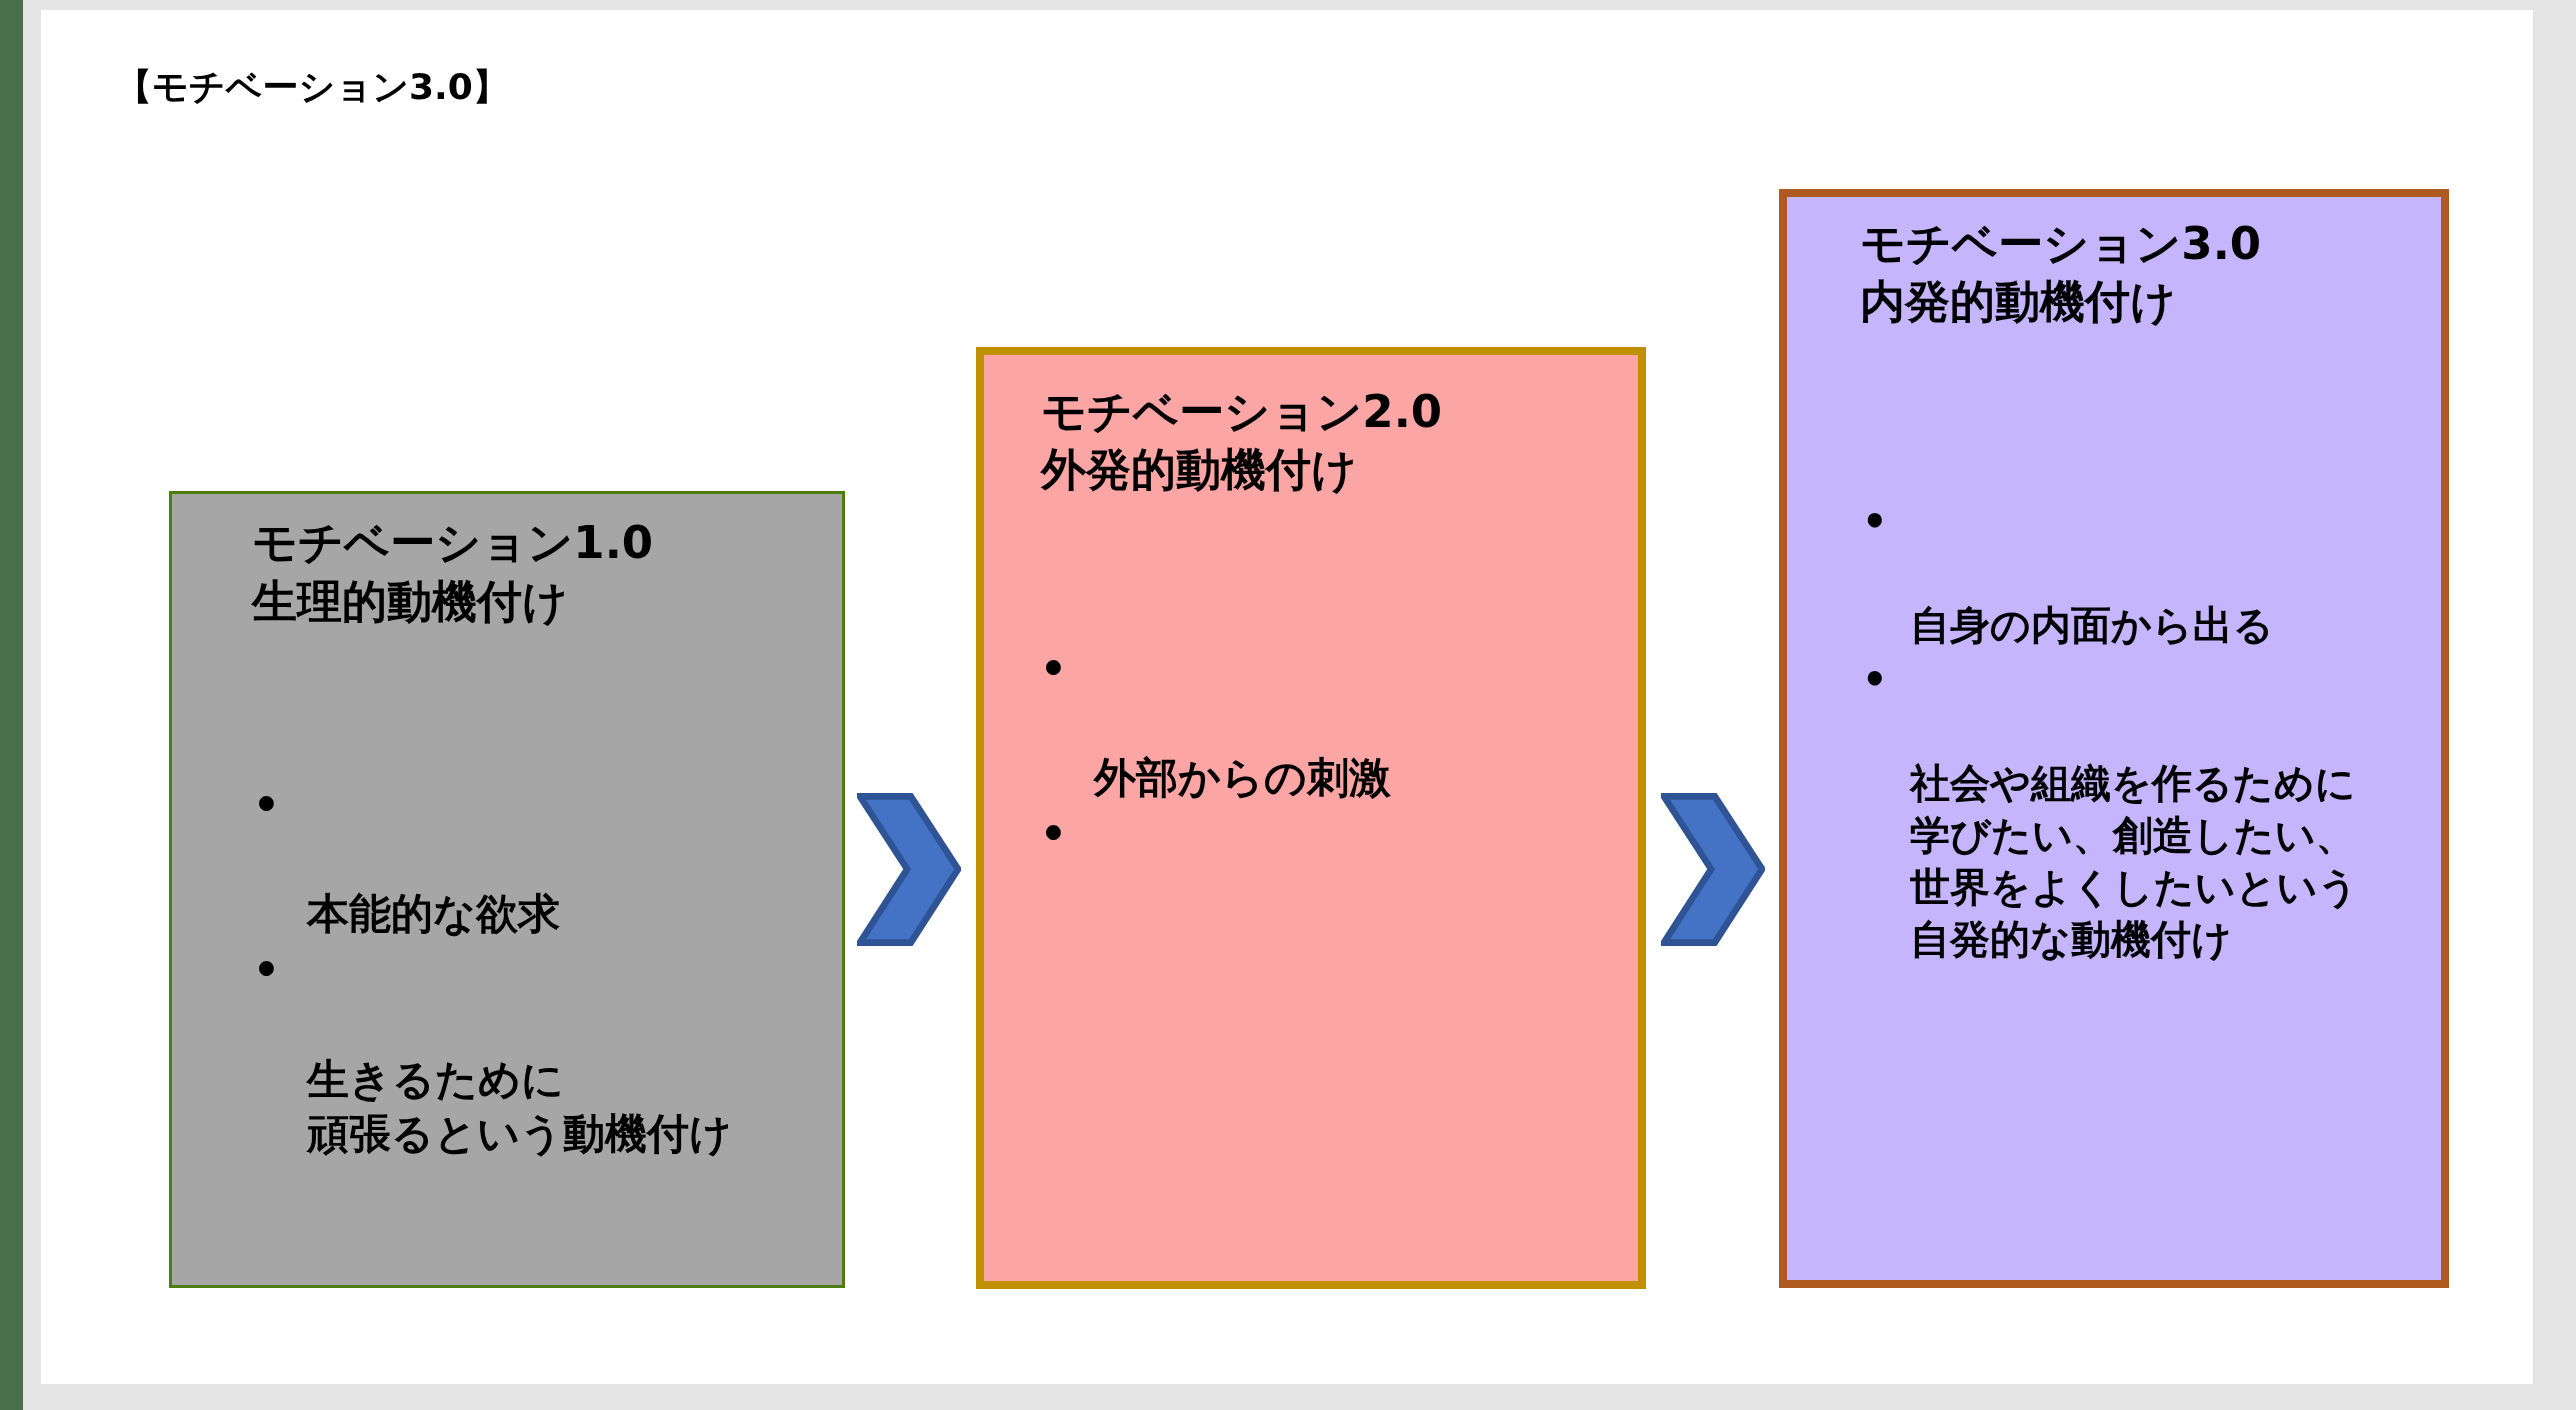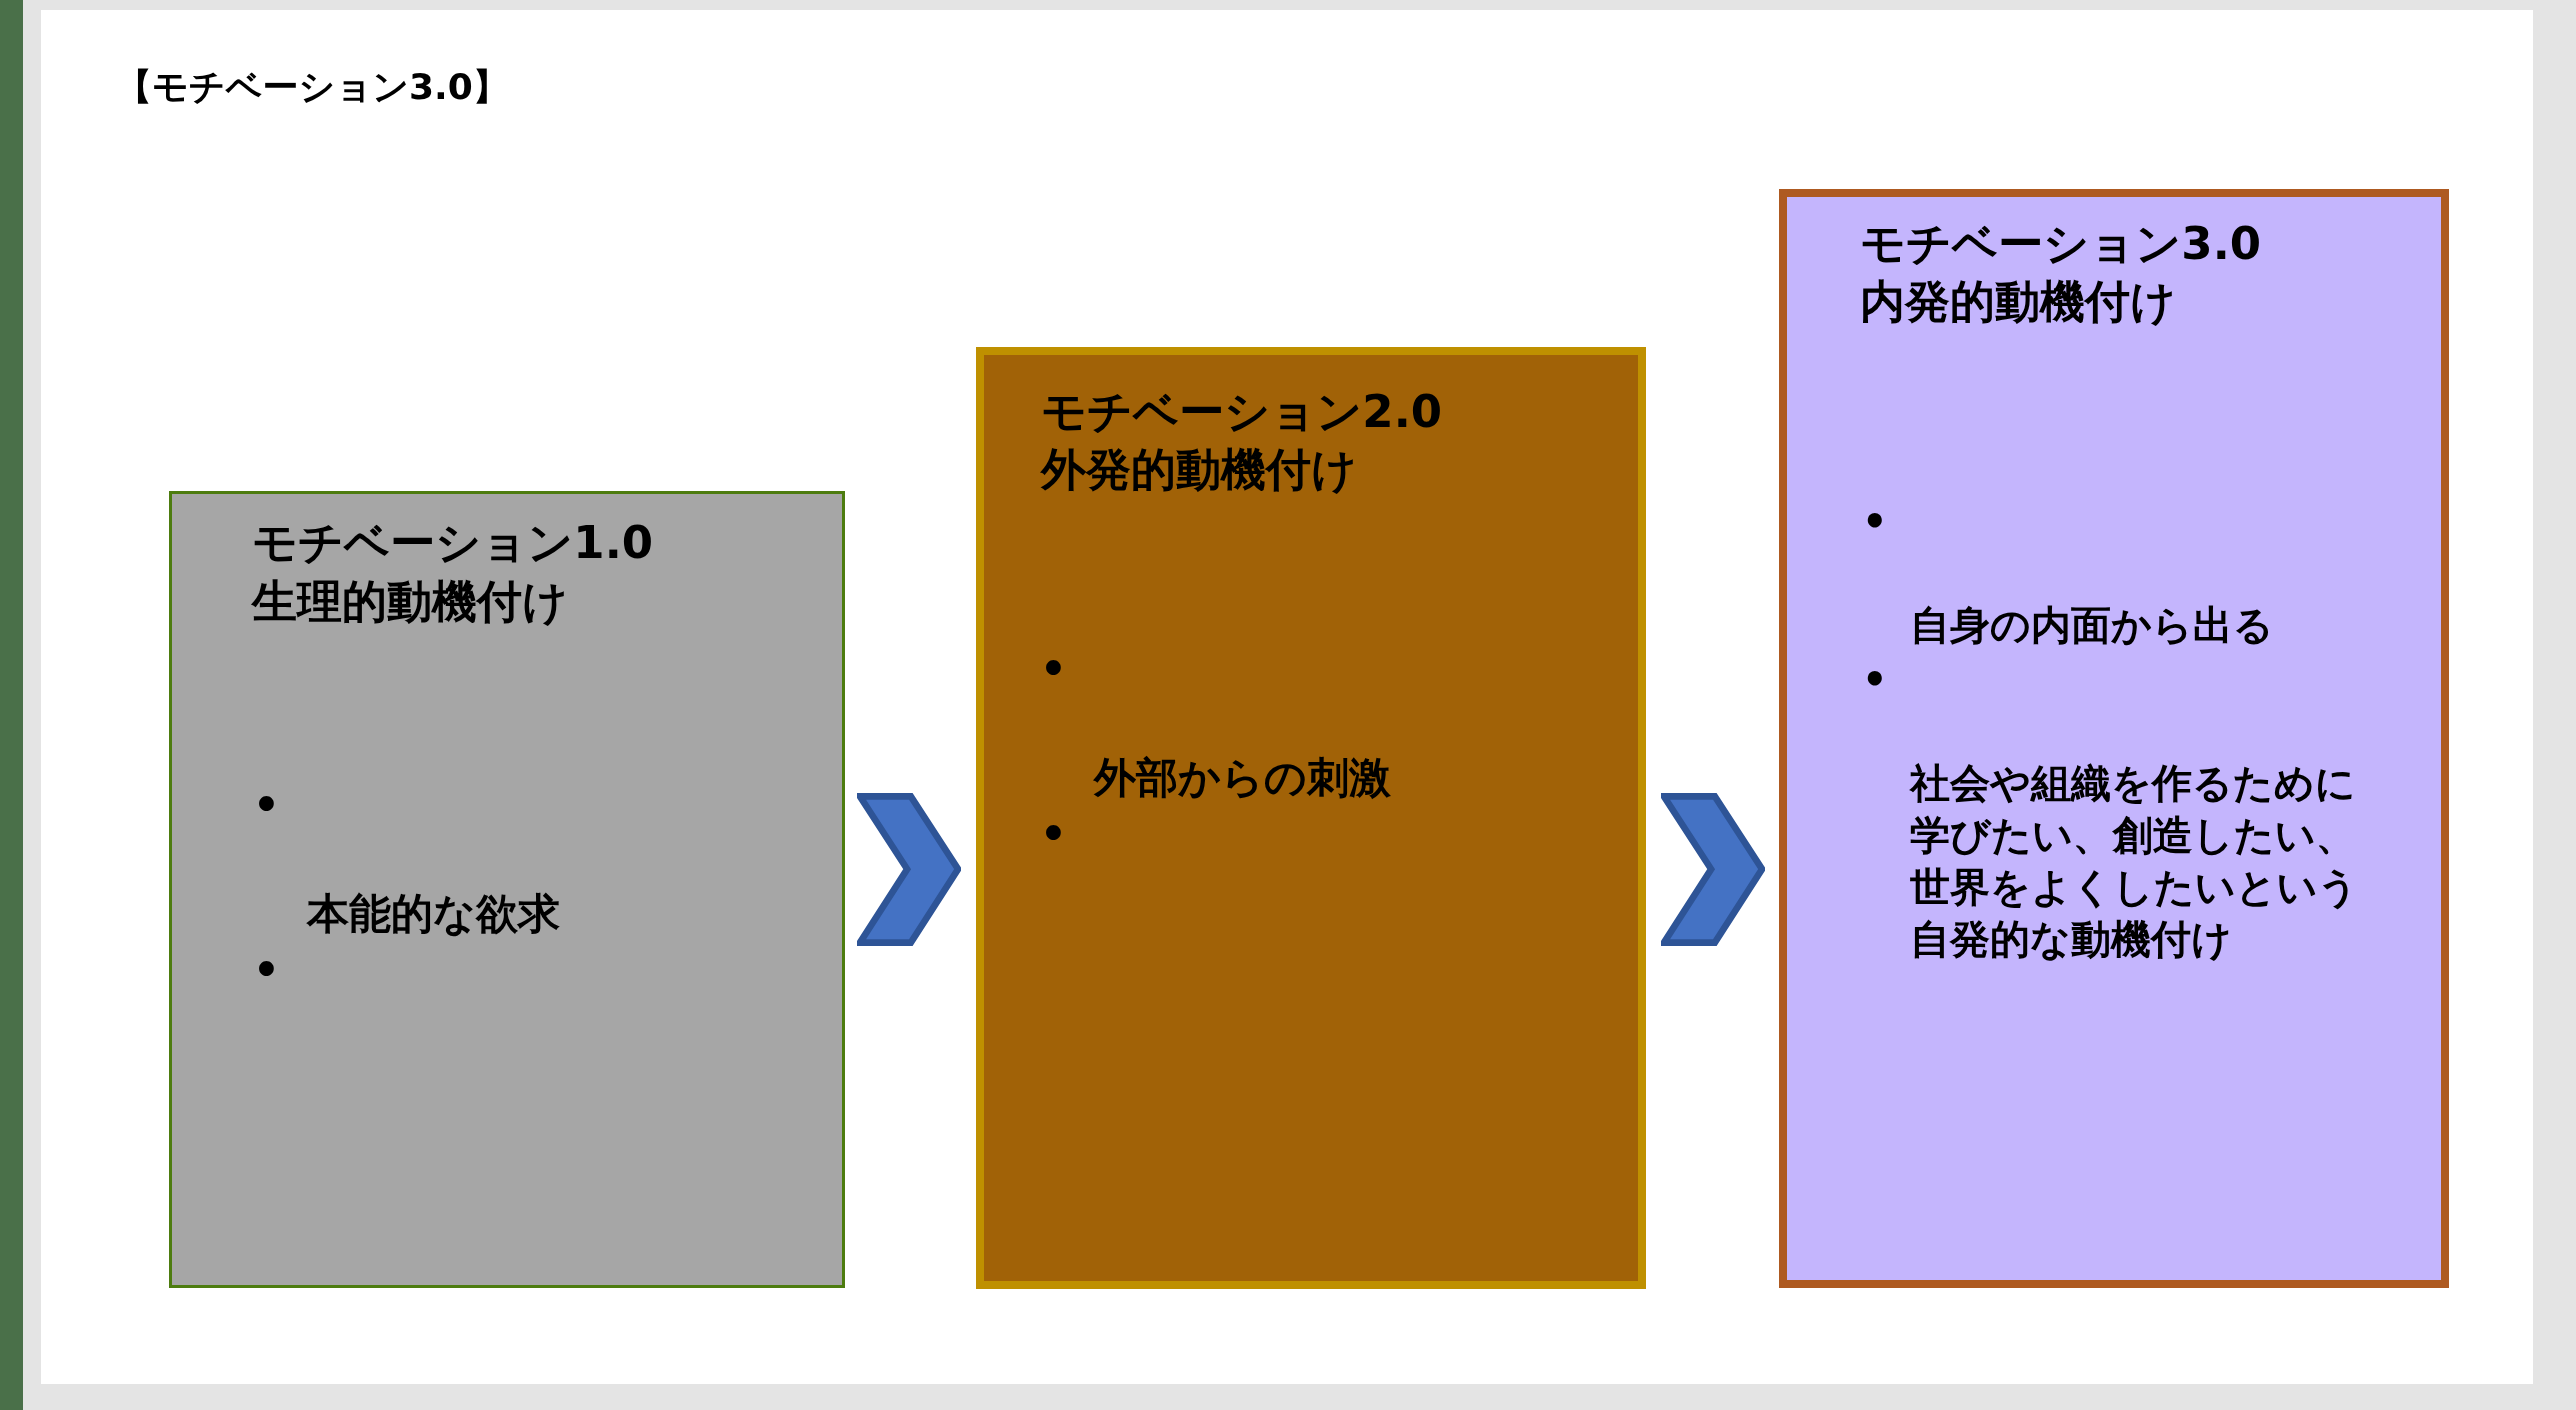--- a/index.html
+++ b/index.html
@@ -105,21 +105,21 @@
   }
   #stage-box-1 .box-heading { left: 80px; top: 20.3px; }
   #stage-box-1 .bullet-list { left: 135px; top: 284px; }
 
   
   #stage-box-2 {
     left: 935px;
     top: 337px;
     width: 670px;
     height: 942px;
-    background: #a16207;
+    background: #fca5a5;
     border: 8px solid #BF9000;
   }
   #stage-box-2 .box-heading { left: 57px; top: 27.6px; }
   #stage-box-2 .bullet-list { left: 110px; top: 287px; }
 
   
   #stage-box-3 {
     left: 1738px;
     top: 179px;
     width: 670px;
@@ -155,20 +155,22 @@
     <div class="stage-box" id="stage-box-1">
       <div class="box-heading">モチベーション1.0
 生理的動機付け</div>
       <ul class="bullet-list">
         <li class="bullet-item">
           <span class="bullet-dot">•</span>
           <span>本能的な欲求</span>
         </li>
         <li class="bullet-item">
           <span class="bullet-dot">•</span>
+          <span>生きるために
+頑張るという動機付け</span>
         </li>
       </ul>
     </div>
 
     <svg class="chevron-arrow" id="chevron-arrow-1" viewBox="0 0 143 213" preserveAspectRatio="none">
       <polygon points="4,6 74,6 139,106 74,207 4,207 69,106" fill="#4472C4" stroke="#2E5496" stroke-width="9" stroke-linejoin="miter"></polygon>
     </svg>
 
     <div class="stage-box" id="stage-box-2">
       <div class="box-heading">モチベーション2.0

